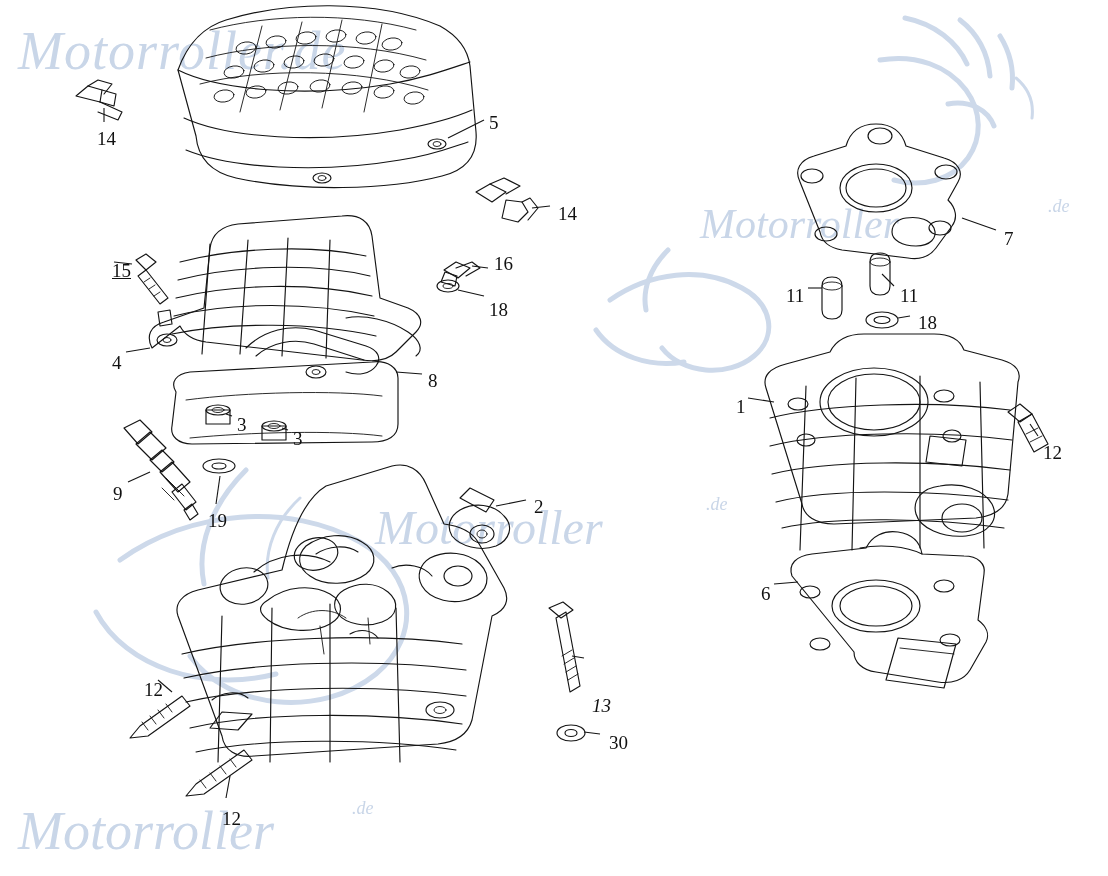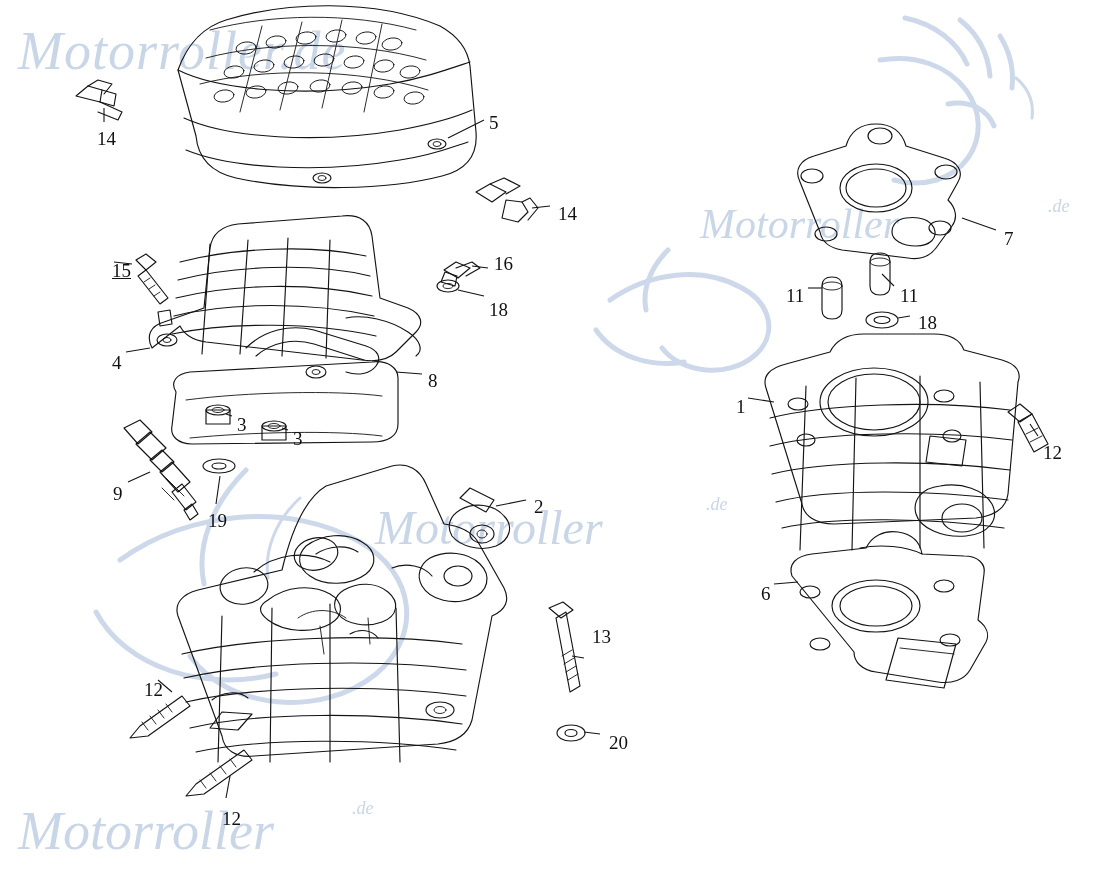--- a/index.html
+++ b/index.html
@@ -377,18 +377,18 @@
   <div class="lbl" style="left:112px; top:352px;">4</div>
   <div class="lbl" style="left:428px; top:370px;">8</div>
   <div class="lbl" style="left:736px; top:396px;">1</div>
   <div class="lbl" style="left:1043px;top:442px;">12</div>
   <div class="lbl" style="left:237px; top:414px;">3</div>
   <div class="lbl" style="left:293px; top:428px;">3</div>
   <div class="lbl" style="left:113px; top:483px;">9</div>
   <div class="lbl" style="left:208px; top:510px;">19</div>
   <div class="lbl" style="left:534px; top:496px;">2</div>
   <div class="lbl" style="left:761px; top:583px;">6</div>
-  <div class="lbl" style="left:592px; top:626px;">13</div>
+  <div class="lbl" style="left:592px; top:695px;font-style:italic;">13</div>
   <div class="lbl" style="left:144px; top:679px;">12</div>
-  <div class="lbl" style="left:609px; top:732px;">20</div>
+  <div class="lbl" style="left:609px; top:732px;">30</div>
   <div class="lbl" style="left:222px; top:808px;">12</div>
 
 </div>
 
 </body></html>

